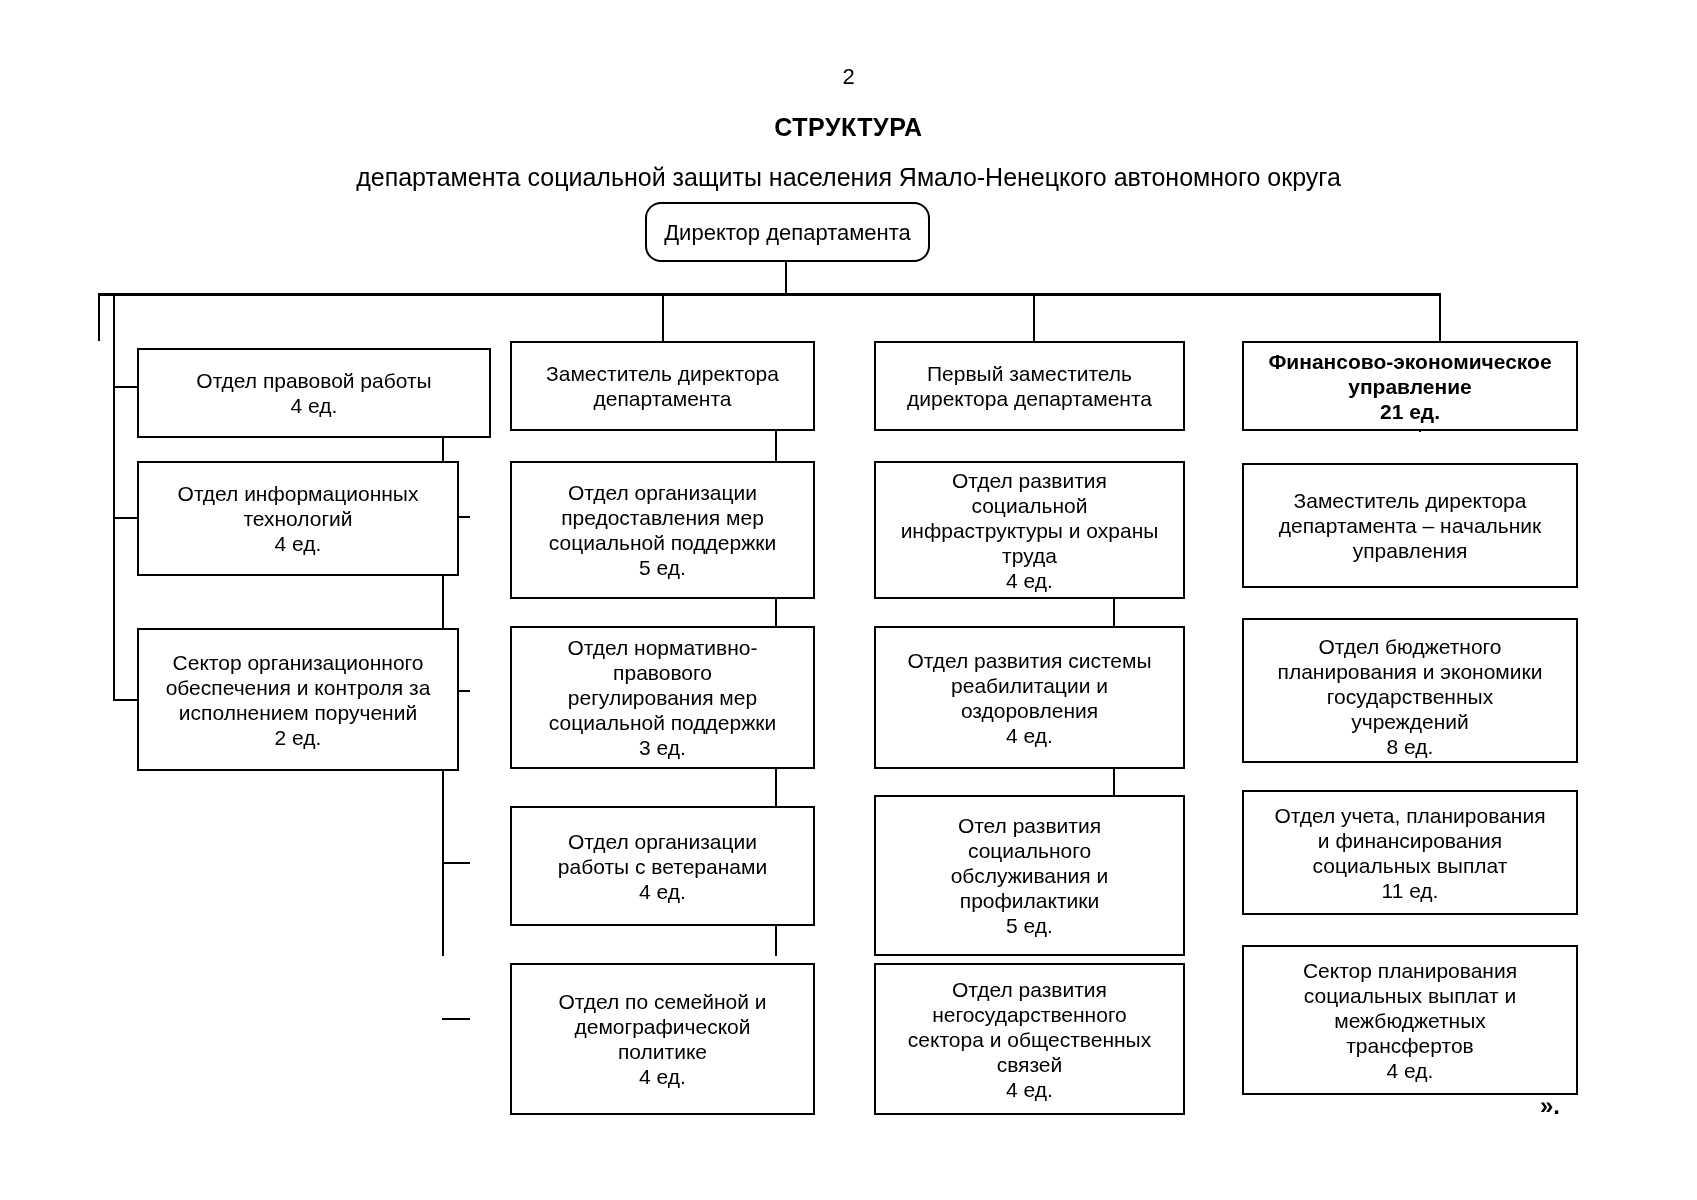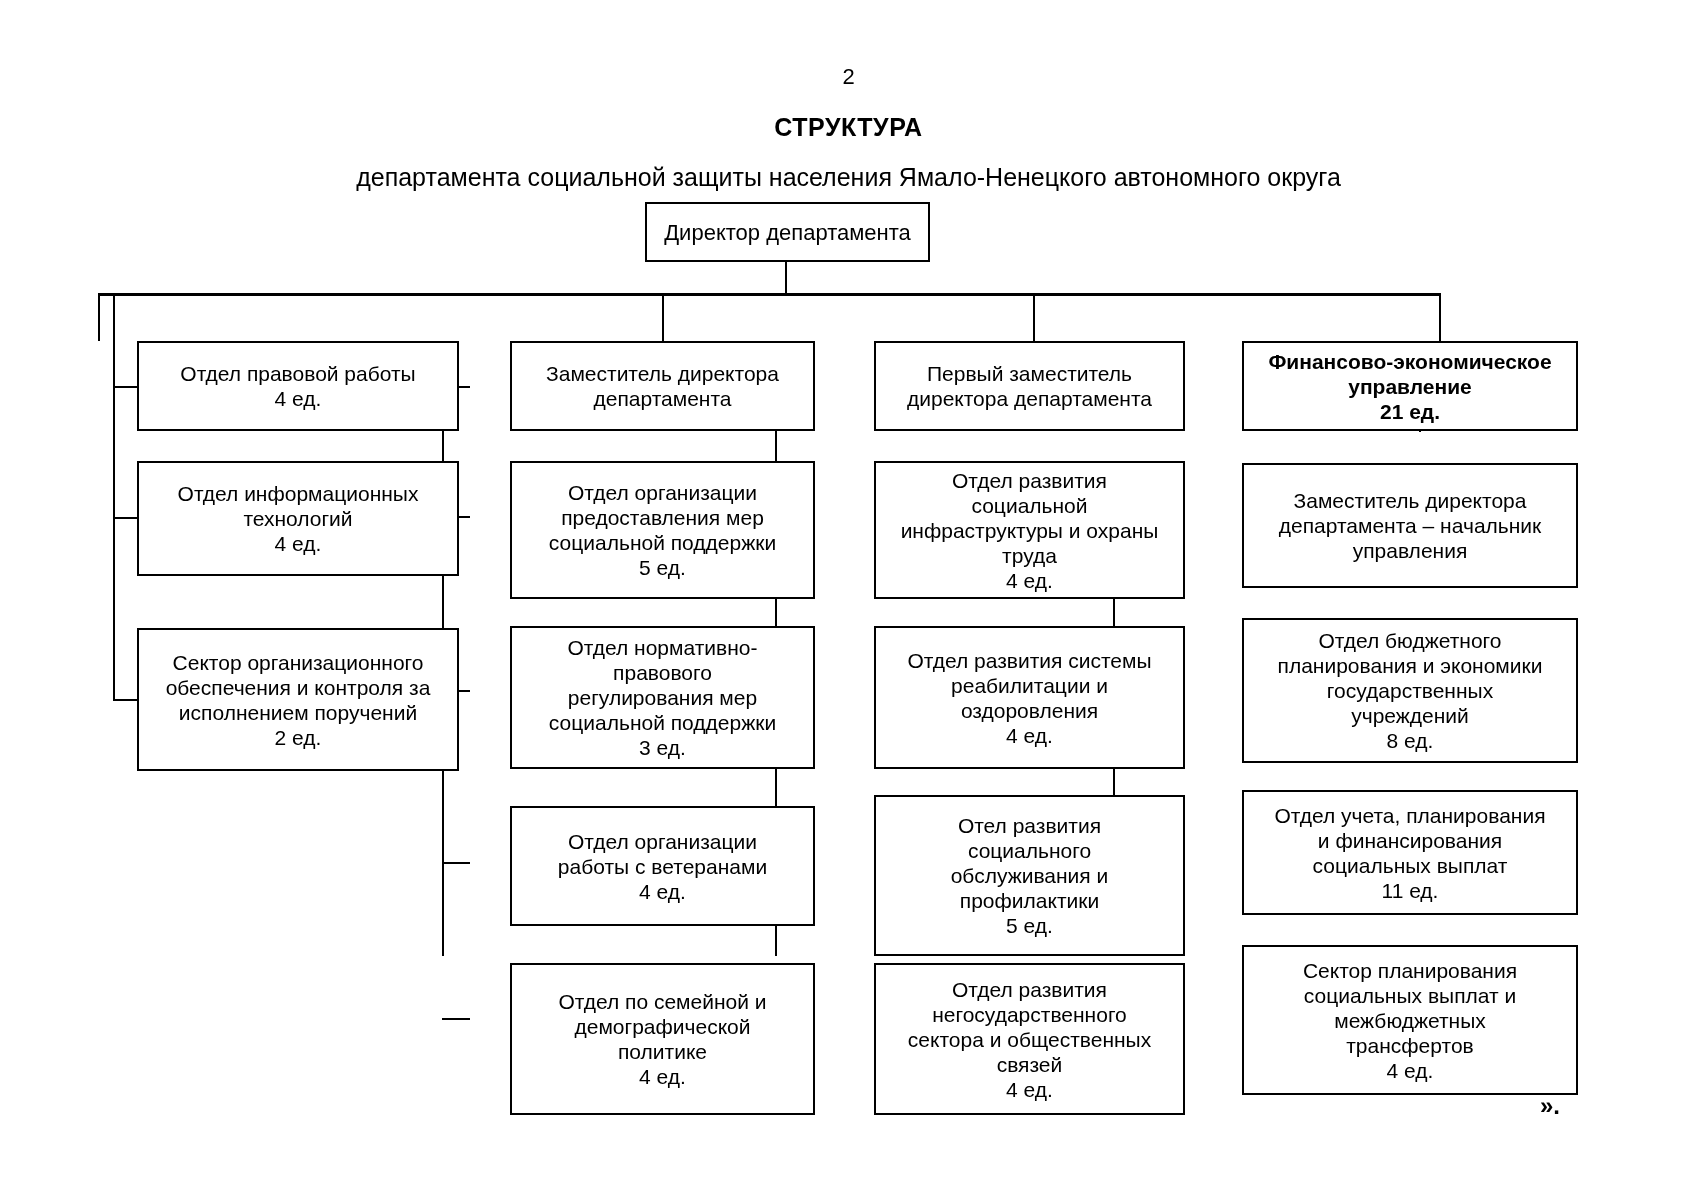--- a/index.html
+++ b/index.html
@@ -127,25 +127,25 @@
   <div class="conn h" style="left:775px; top:862px; width:28px;"></div>
   <div class="conn h" style="left:775px; top:1018px; width:28px;"></div>
 
   <div class="conn v" style="left:1419px; top:396px; height:36px;"></div>
   <div class="conn v" style="left:1113px; top:488px; height:318px;"></div>
   <div class="conn h" style="left:1113px; top:488px; width:28px;"></div>
   <div class="conn h" style="left:1113px; top:640px; width:28px;"></div>
   <div class="conn h" style="left:1113px; top:804px; width:28px;"></div>
   <div class="conn v" style="left:1419px; top:875px; height:32px;"></div>
 
-  <div class="node root" style="left:645px; top:202px; width:285px; height:60px;">
+  <div class="node root" style="left:645px; top:202px; width:285px; height:60px;border-radius:16px;">
     <div class="node-text">Директор департамента</div>
   </div>
 
-  <div class="node" style="left:137px; top:341px; width:322px; height:90px;">
+  <div class="node" style="left:137px; top:348px; width:354px; height:90px;">
     <div class="node-text">Отдел правовой работы
 4 ед.</div>
   </div>
   <div class="node" style="left:137px; top:461px; width:322px; height:115px;">
     <div class="node-text">Отдел информационных
 технологий
 4 ед.</div>
   </div>
   <div class="node" style="left:137px; top:628px; width:322px; height:143px;">
     <div class="node-text">Сектор организационного
@@ -218,21 +218,21 @@
   <div class="node" style="left:1242px; top:341px; width:336px; height:90px;font-weight:bold;">
     <div class="node-text">Финансово-экономическое
 управление
 21 ед.</div>
   </div>
   <div class="node" style="left:1242px; top:463px; width:336px; height:125px;">
     <div class="node-text">Заместитель директора
 департамента – начальник
 управления</div>
   </div>
-  <div class="node" style="left:1242px; top:618px; width:336px; height:145px;">
+  <div class="node" style="left:1242px; top:618px; width:336px; height:145px;align-items:flex-end;">
     <div class="node-text">Отдел бюджетного
 планирования и экономики
 государственных
 учреждений
 8 ед.</div>
   </div>
   <div class="node" style="left:1242px; top:790px; width:336px; height:125px;">
     <div class="node-text">Отдел учета, планирования
 и финансирования
 социальных выплат

